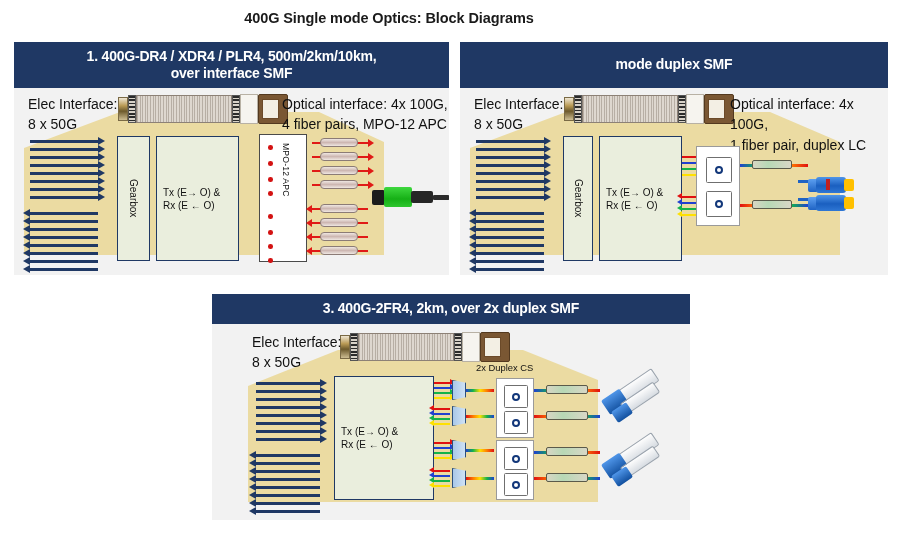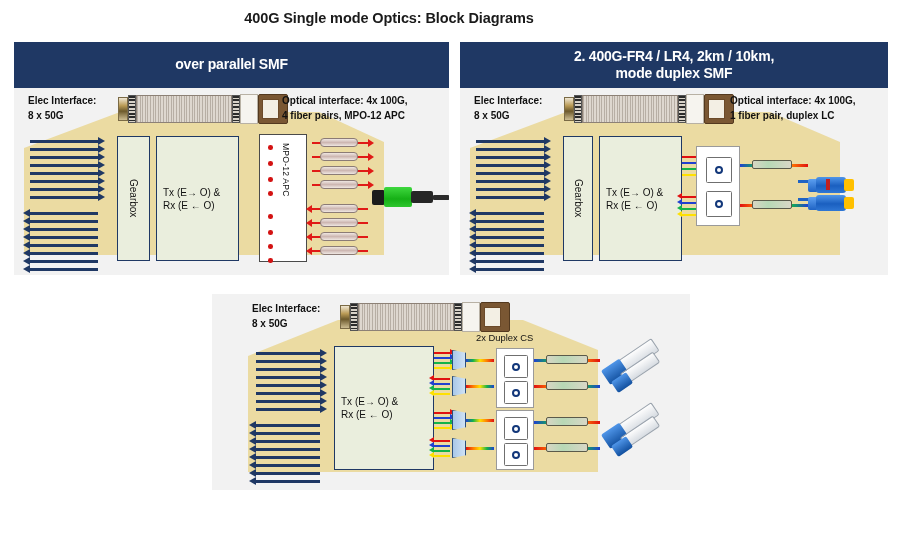--- a/index.html
+++ b/index.html
@@ -48,21 +48,21 @@
   
   .lane{position:absolute;height:2.6px;background:#1f3864;}
   .lane:after{
     content:"";position:absolute;top:-3.2px;width:0;height:0;
     border-top:4.6px solid transparent;border-bottom:4.6px solid transparent;
   }
   .lane.r:after{right:-7px;border-left:7.5px solid #1f3864;}
   .lane.l:after{left:-7px;border-right:7.5px solid #1f3864;}
 
   
-  .callout{position:absolute;font-size:10px;font-weight:bold;color:#111;line-height:1.45;white-space:pre-line;}
+  .callout{position:absolute;font-size:14px;font-weight:normal;color:#111;line-height:1.45;white-space:pre-line;}
   .smalllbl{position:absolute;font-size:9.4px;color:#111;}
 
   
   .module{position:absolute;height:30px;}
   .mod-gold{
     position:absolute;left:0;top:3px;width:10px;height:24px;
     background:linear-gradient(180deg,#efe6d2,#b99a55 35%,#6d5a2c 60%,#cdbd92);
     border:0.6px solid #7a6a45;box-sizing:border-box;
   }
   .mod-pcb{
@@ -210,21 +210,22 @@
 </style>
 </head>
 <body>
 
 <div class="page">
 
   <div class="main-title">400G Single mode Optics: Block Diagrams</div>
 
   <div class="panel" style="left:14px;top:42px;width:435px;height:233px;">
     <div class="panel-header" style="width:435px;height:46px;font-size:14px;">
-      <span class="hl">over parallel SMF</span>
+      <span class="hl">1. 400G-DR4 / XDR4 / PLR4, 500m/2km/10km,</span>
+      <span class="hl">over interface SMF</span>
     </div>
     <div class="panel-body" style="width:435px;height:187px;">
 
       <div class="sand" style="left:10px;top:24px;width:185px;height:143px;clip-path:polygon(96px 0,185px 0,185px 143px,0 143px,0 36px);"></div>
       <div class="sand" style="left:195px;top:24px;width:175px;height:143px;clip-path:polygon(0 0,110px 0,175px 30px,175px 143px,0 143px);"></div>
 
       <div class="module" style="left:104px;top:6px;width:165px;">
         <div class="mod-gold"></div>
         <div class="mod-fing" style="left:10px;"></div>
         <div class="mod-pcb" style="left:18px;width:96px;"></div>
@@ -307,21 +308,20 @@
           <div class="gbody"></div>
           <div class="blk2"></div>
           <div class="tail"></div>
       </div>
 
     </div>
   </div>
 
   <div class="panel" style="left:460px;top:42px;width:428px;height:233px;">
     <div class="panel-header" style="width:428px;height:46px;font-size:14px;">
-      <span class="hl">2. 400G-FR4 / LR4, 2km / 10km,</span>
       <span class="hl">mode duplex SMF</span>
     </div>
     <div class="panel-body" style="width:428px;height:187px;">
 
       <div class="sand" style="left:10px;top:24px;width:185px;height:143px;clip-path:polygon(96px 0,185px 0,185px 143px,0 143px,0 36px);"></div>
       <div class="sand" style="left:195px;top:24px;width:185px;height:143px;clip-path:polygon(0 0,115px 0,185px 30px,185px 143px,0 143px);"></div>
 
       <div class="module" style="left:104px;top:6px;width:165px;">
         <div class="mod-gold"></div>
         <div class="mod-fing" style="left:10px;"></div>
@@ -413,20 +413,23 @@
         <div class="leg" style="top:6px;"></div>
         <div class="nose"></div>
           <div class="barrel"></div>
           <div class="boot"></div>
       </div>
 
     </div>
   </div>
 
   <div class="panel" style="left:212px;top:294px;width:478px;height:226px;">
+    <div class="panel-header" style="width:478px;height:30px;font-size:14px;">
+      <span class="hl">3. 400G-2FR4, 2km, over 2x duplex SMF</span>
+    </div>
     <div class="panel-body" style="width:478px;height:196px;">
 
       <div class="sand" style="left:36px;top:26px;width:170px;height:152px;clip-path:polygon(90px 0,170px 0,170px 152px,0 152px,0 36px);"></div>
       <div class="sand" style="left:206px;top:26px;width:180px;height:152px;clip-path:polygon(0 0,105px 0,180px 30px,180px 152px,0 152px);"></div>
 
       <div class="module" style="left:128px;top:8px;width:165px;">
         <div class="mod-gold"></div>
         <div class="mod-fing" style="left:10px;"></div>
         <div class="mod-pcb" style="left:18px;width:96px;"></div>
         <div class="mod-fing" style="left:114px;"></div>

